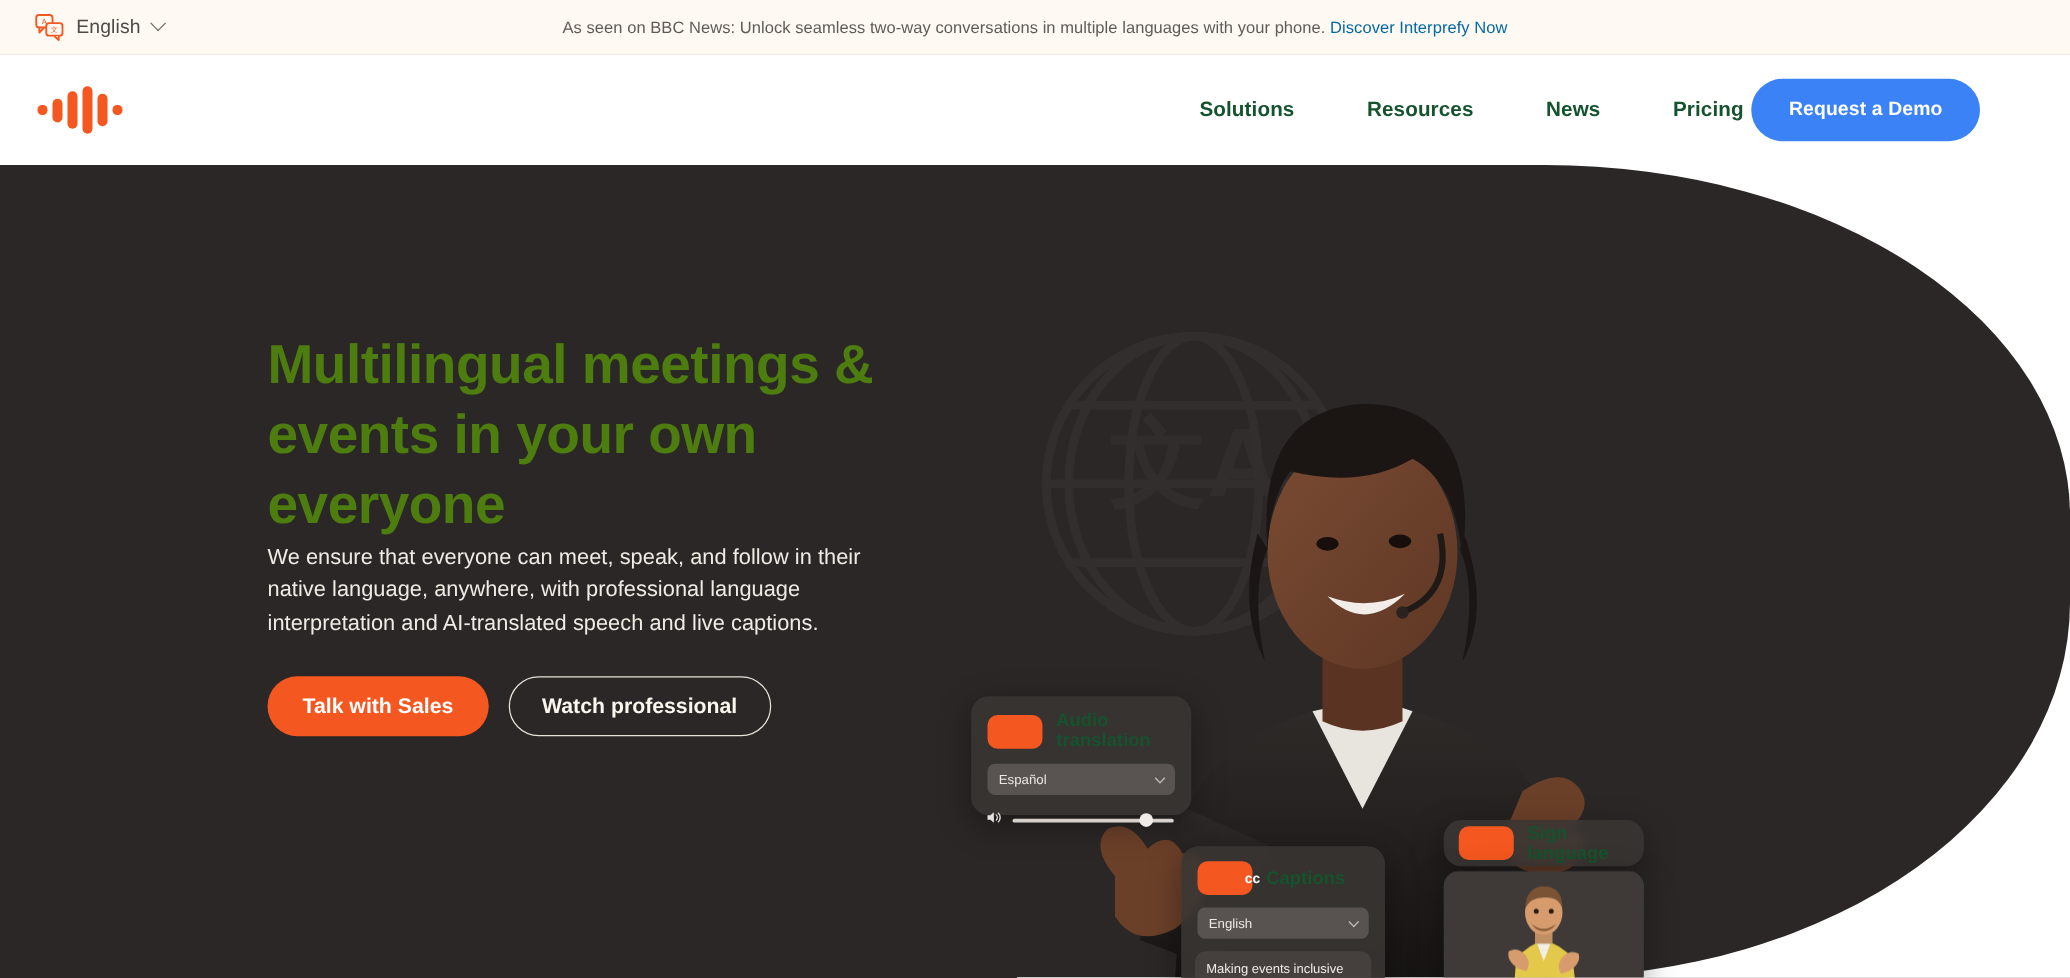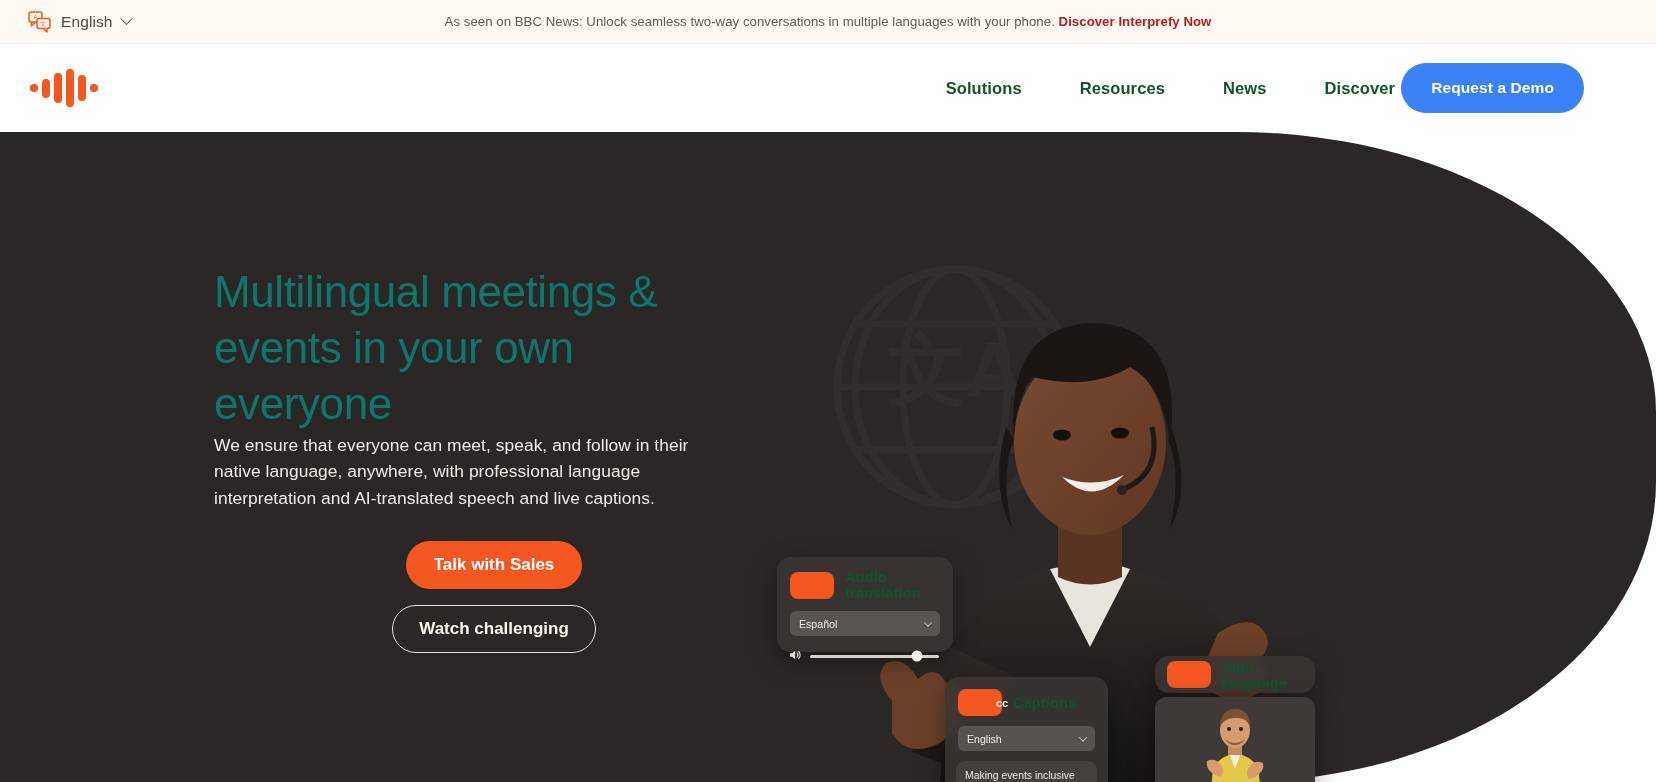--- a/index.html
+++ b/index.html
@@ -24,21 +24,21 @@
   .lang-icon { width: 24px; height: 22px; position: relative; display:block; }
   .lang-label { font-size: 15.5px; color: #4C4A49; letter-spacing: .1px; }
   .chev {
     width: 9px; height: 9px; border-right: 1.7px solid #6B6866;
     border-bottom: 1.7px solid #6B6866; transform: rotate(45deg) translate(-2px,-2px);
   }
   .announce-text {
     width: 100%; text-align: center; font-size: 13.2px; color: #5E5B59;
     letter-spacing: .05px;
   }
-  .announce-text .cta { font-weight: bold; color: #b91c1c; cursor: pointer; }
+  .announce-text .cta { font-weight: normal; color: #0369a1; cursor: pointer; }
 
   
   .header {
     position: relative; height: 88px; width: 100%;
     background: #fff; display: flex; align-items: center;
   }
   .logo { position: absolute; left: 30px; top: 50%; transform: translateY(-50%);
           display: flex; align-items: center; gap: 13px; cursor:pointer; }
   .logo-mark { display: flex; align-items: center; gap: 4.5px; height: 42px; }
   .bar { background: #F4571F; border-radius: 6px; width: 7.5px; }
@@ -69,28 +69,28 @@
   }
   .globe {
     position: absolute; left: 830px; top: 130px; width: 250px; height: 250px;
     opacity: .55;
   }
   
   .presenter { position: absolute; left: 800px; top: 45px; width: 560px; height: 605px; }
 
   .hero-content { position: absolute; left: 214px; top: 132px; width: 560px; z-index: 5; }
   .hero-h1 {
-    font-size: 44px; font-weight: normal; line-height: 1.27;
-    color: #0f766e; letter-spacing: -.4px;
+    font-size: 44px; font-weight: bold; line-height: 1.27;
+    color: #4d7c0f; letter-spacing: -.4px;
   }
   .hero-p {
     font-size: 17.4px; line-height: 1.52;
     color: #F0EBE4; max-width: 500px; letter-spacing: .05px;
   }
-  .hero-actions { margin-top: 30px; display: flex; align-items: center; gap: 16px; flex-direction: column; }
+  .hero-actions { margin-top: 30px; display: flex; align-items: center; gap: 16px; }
   .btn-primary {
     background: #F4571F; color: #fff; font-size: 17px; font-weight: bold;
     border: none; border-radius: 40px; padding: 14px 28px; cursor: pointer;
   }
   .btn-ghost {
     background: transparent; color: #FBF6EE; font-size: 17px; font-weight: bold;
     border: 1.5px solid #E9E2D8; border-radius: 40px; padding: 13px 26px; cursor: pointer;
   }
 
   
@@ -181,21 +181,21 @@
         <i class="bar" style="height:38px;"></i>
         <i class="bar" style="height:26px;"></i>
         <i class="bar d" style="height:7.5px;"></i>
       </span>
     </div>
 
     <nav class="nav">
       <a href="#">Solutions</a>
       <a href="#">Resources</a>
       <a href="#">News</a>
-      <a href="#">Discover</a>
+      <a href="#">Pricing</a>
     </nav>
 
     <button class="demo-btn">Request a Demo</button>
   </div>
 
   <div class="hero">
     <div class="hero-bg"></div>
 
     <svg class="globe" viewBox="0 0 250 250">
       <g fill="none" stroke="#3A3533" stroke-width="7">
@@ -258,21 +258,21 @@
         <div>events in your own</div>
         <div>everyone</div>
       </h1>
       <p class="hero-p">
         <span>We ensure that everyone can meet, speak, and follow in their</span>
         <span>native language, anywhere, with professional language</span>
         <span>interpretation and AI-translated speech and live captions.</span>
       </p>
       <div class="hero-actions">
         <button class="btn-primary">Talk with Sales</button>
-        <button class="btn-ghost">Watch challenging</button>
+        <button class="btn-ghost">Watch professional</button>
       </div>
     </div>
 
     <div class="card" id="audio-card">
       <div class="card-head">
         <span class="card-badge">
           <svg width="16" height="16" viewBox="0 0 16 16" fill="#fff">
             <path d="M8 1.6A5.6 5.6 0 0 0 2.4 7.2v1.2h1.5V7.2a4.1 4.1 0 0 1 8.2 0v1.2h1.5V7.2A5.6 5.6 0 0 0 8 1.6Z"></path>
             <rect x="1.9" y="8.3" width="2.9" height="5" rx="1.4"></rect>
             <rect x="11.2" y="8.3" width="2.9" height="5" rx="1.4"></rect>

